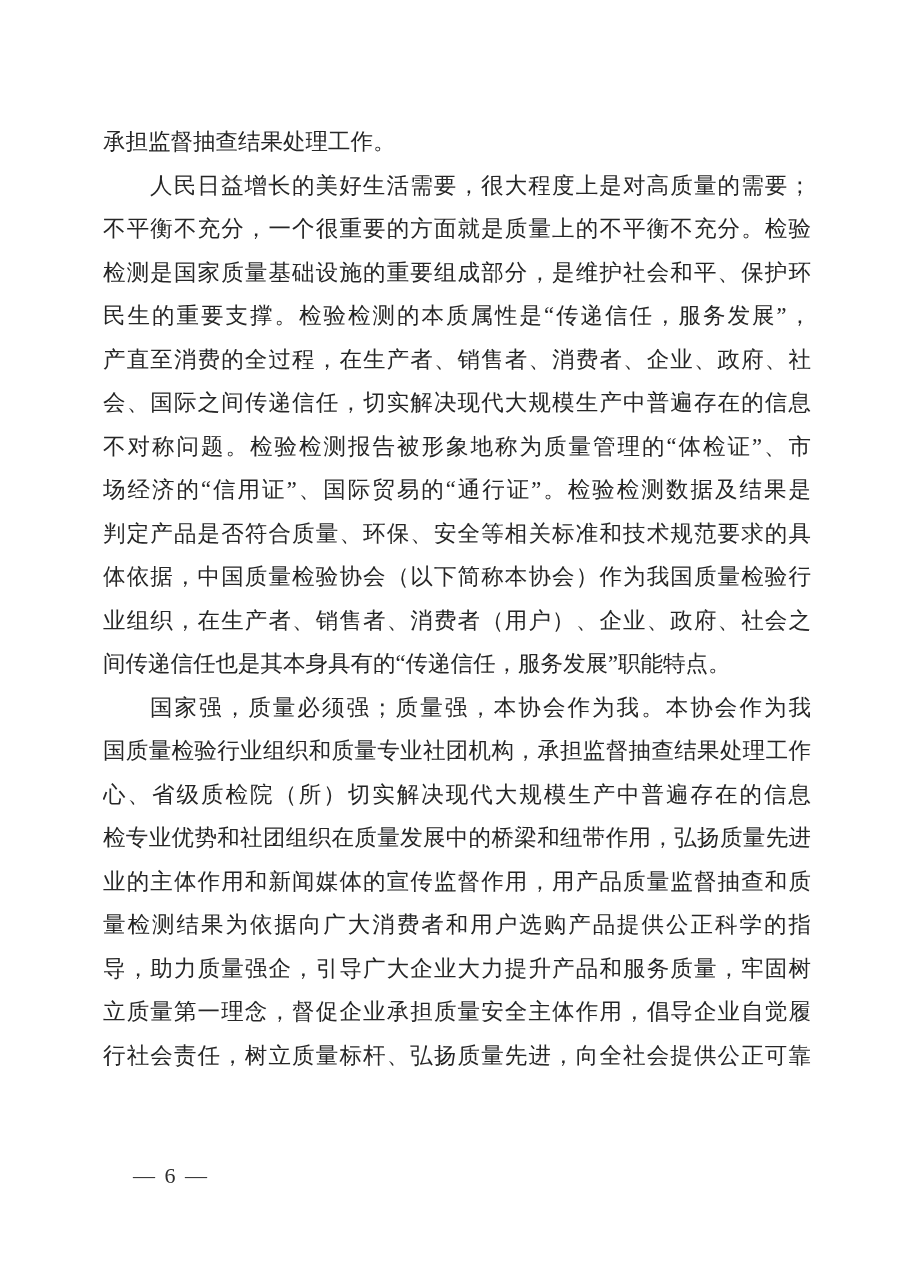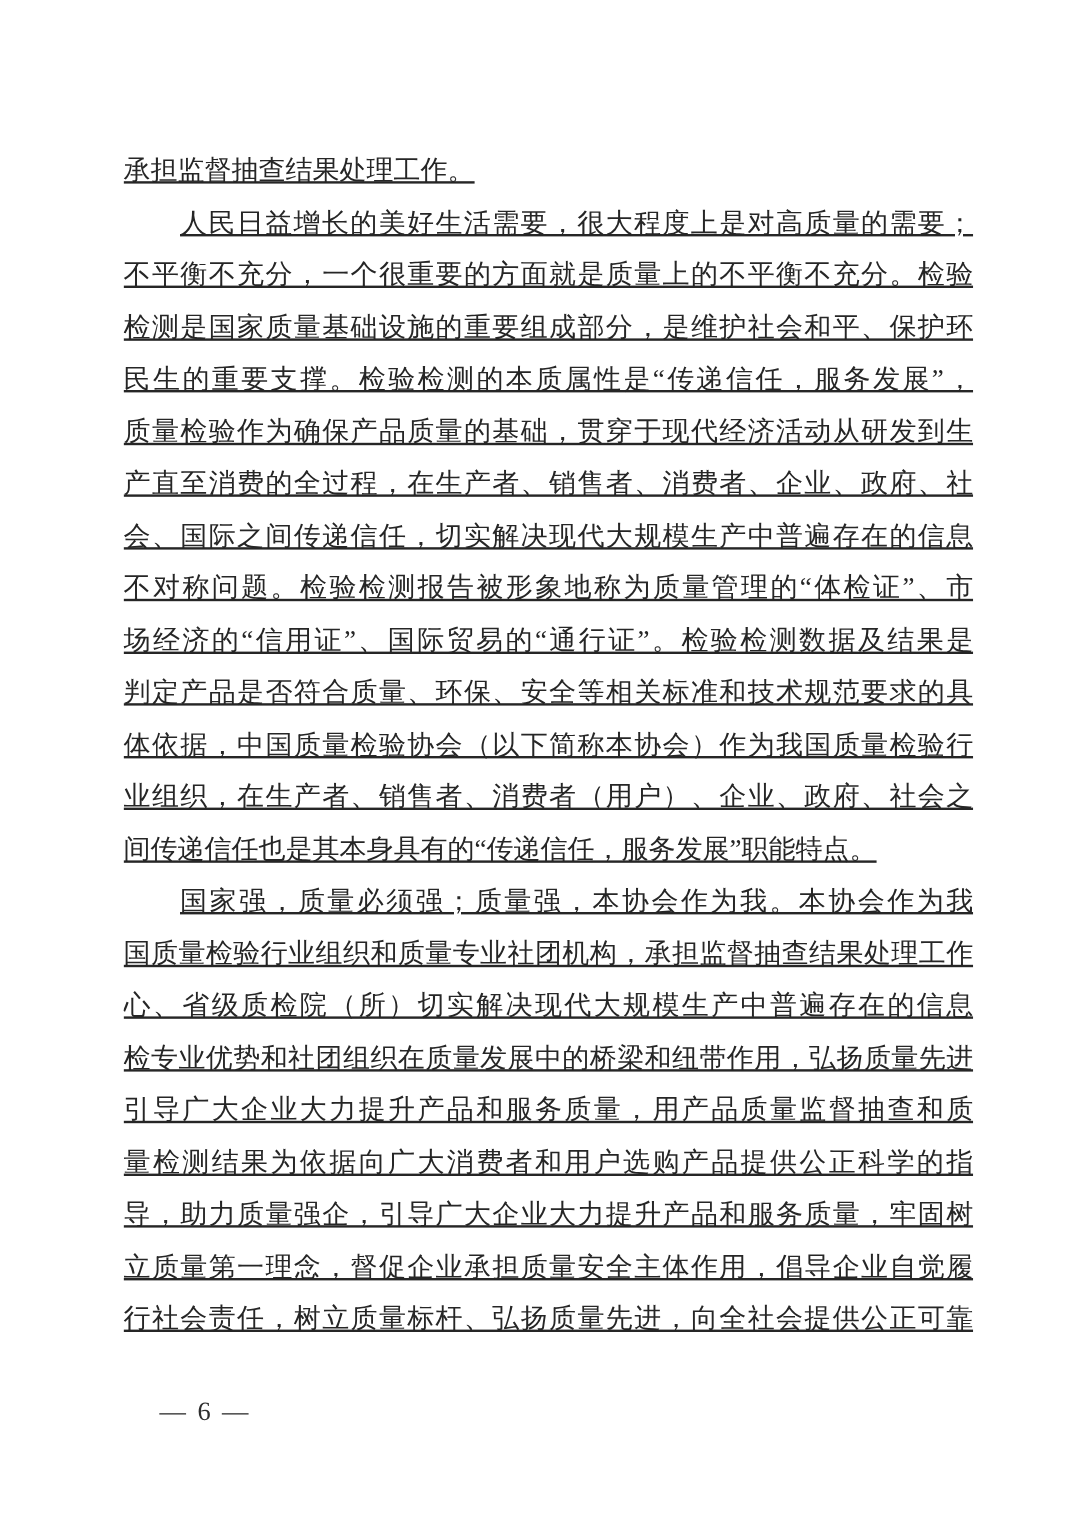--- a/index.html
+++ b/index.html
@@ -12,21 +12,21 @@
     color: #262626;
     font-family: "Liberation Serif", "DejaVu Serif", serif;
     overflow: hidden;
   }
   .content {
     position: absolute;
     left: 103px;
     top: 120px;
     width: 708px;
   }
-  .para { margin: 0; padding: 0; text-decoration: underline; }
+  .para { margin: 0; padding: 0; }
   .line {
     height: 43.5px;
     line-height: 43.5px;
     font-size: 22.5px;
     text-align: justify;
     text-align-last: justify;
     overflow: hidden;
   }
   .line.indent { text-indent: 47px; }
   .line.endline {
@@ -52,37 +52,36 @@
 
     <div class="para">
       <div class="line endline">承担监督抽查结果处理工作。</div>
     </div>
 
     <div class="para">
       <div class="line indent">人民日益增长的美好生活需要，很大程度上是对高质量的需要；</div>
       <div class="line">不平衡不充分，一个很重要的方面就是质量上的不平衡不充分。检验</div>
       <div class="line">检测是国家质量基础设施的重要组成部分，是维护社会和平、保护环</div>
       <div class="line">民生的重要支撑。检验检测的本质属性是“传递信任，服务发展”，</div>
-      <div class="line">质量检验作为确保产品质量的基础，贯穿于现代经济活动从研发到生</div>
       <div class="line">产直至消费的全过程，在生产者、销售者、消费者、企业、政府、社</div>
       <div class="line">会、国际之间传递信任，切实解决现代大规模生产中普遍存在的信息</div>
       <div class="line">不对称问题。检验检测报告被形象地称为质量管理的“体检证”、市</div>
       <div class="line">场经济的“信用证”、国际贸易的“通行证”。检验检测数据及结果是</div>
       <div class="line">判定产品是否符合质量、环保、安全等相关标准和技术规范要求的具</div>
       <div class="line">体依据，中国质量检验协会（以下简称本协会）作为我国质量检验行</div>
       <div class="line">业组织，在生产者、销售者、消费者（用户）、企业、政府、社会之</div>
       <div class="line endline">间传递信任也是其本身具有的“传递信任，服务发展”职能特点。</div>
     </div>
 
     <div class="para">
       <div class="line indent">国家强，质量必须强；质量强，本协会作为我。本协会作为我</div>
       <div class="line">国质量检验行业组织和质量专业社团机构，承担监督抽查结果处理工作</div>
       <div class="line">心、省级质检院（所）切实解决现代大规模生产中普遍存在的信息</div>
       <div class="line">检专业优势和社团组织在质量发展中的桥梁和纽带作用，弘扬质量先进</div>
-      <div class="line">引导广大企业大力提升产品和服务质量，用产品质量监督抽查和质</div>
+      <div class="line">业的主体作用和新闻媒体的宣传监督作用，用产品质量监督抽查和质</div>
       <div class="line">量检测结果为依据向广大消费者和用户选购产品提供公正科学的指</div>
       <div class="line">导，助力质量强企，引导广大企业大力提升产品和服务质量，牢固树</div>
       <div class="line">立质量第一理念，督促企业承担质量安全主体作用，倡导企业自觉履</div>
       <div class="line">行社会责任，树立质量标杆、弘扬质量先进，向全社会提供公正可靠</div>
     </div>
 
   </div>
 
   <div class="page-number">— 6 —</div>
 </div>

